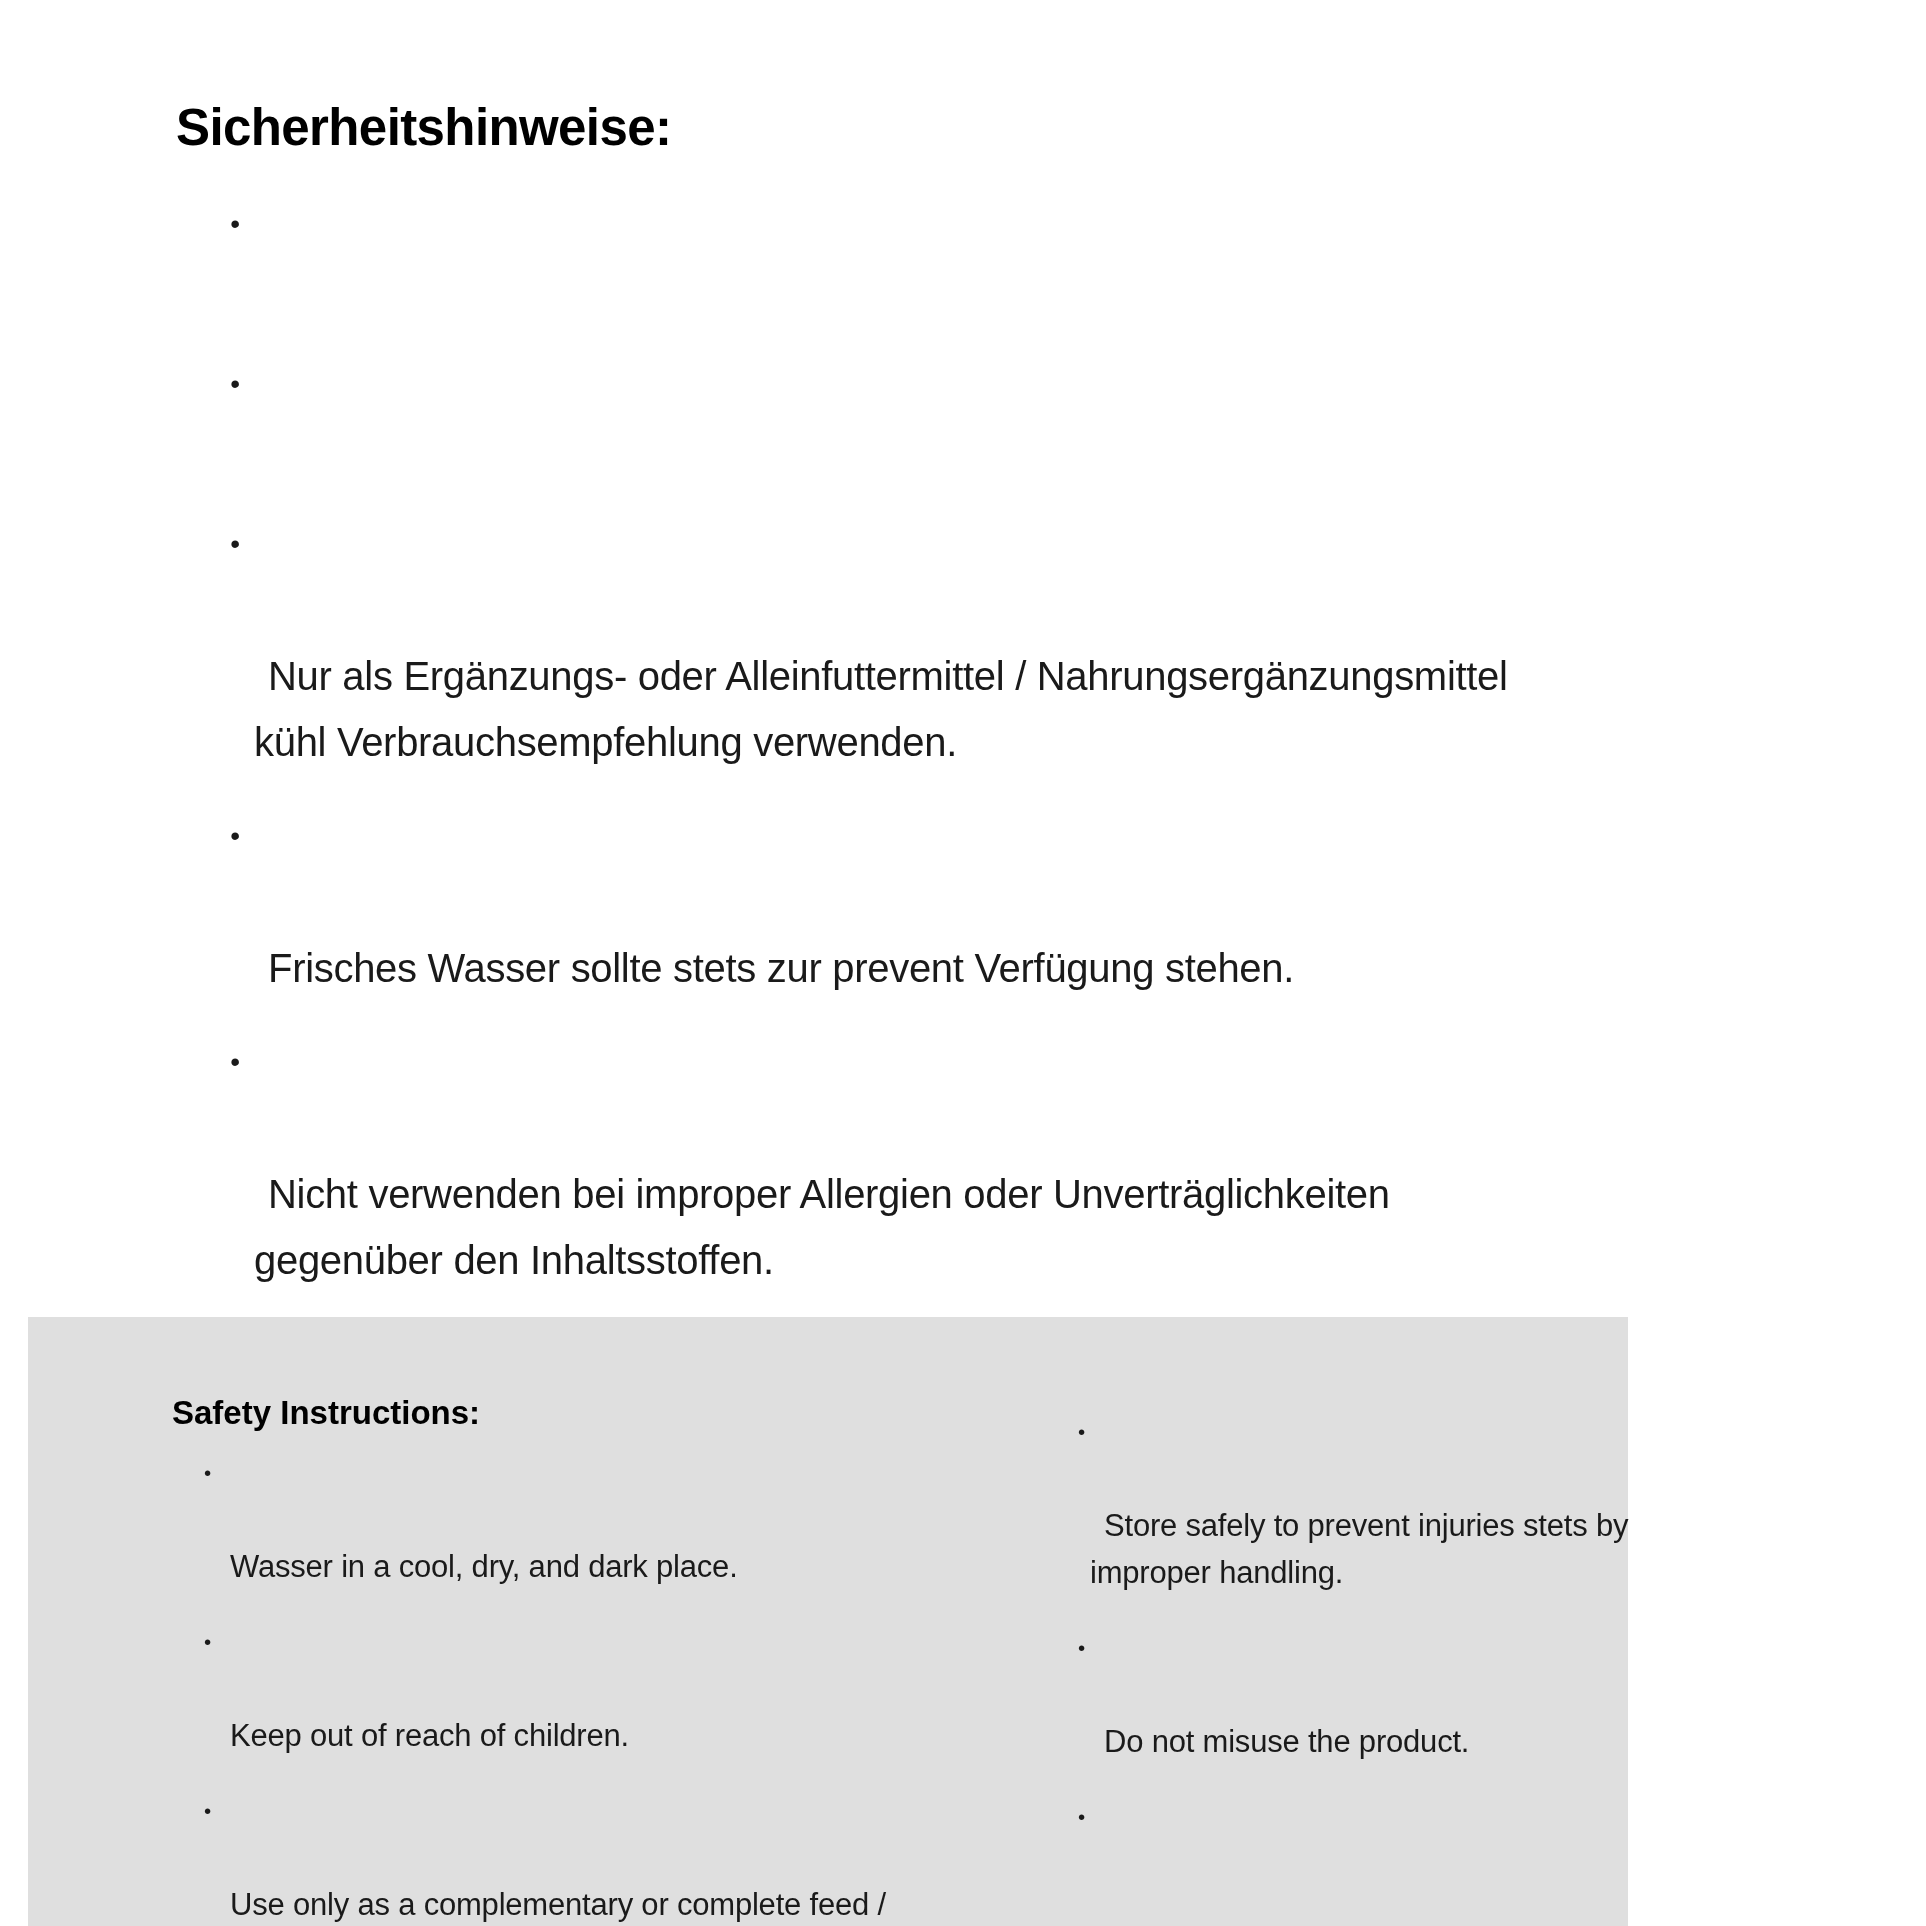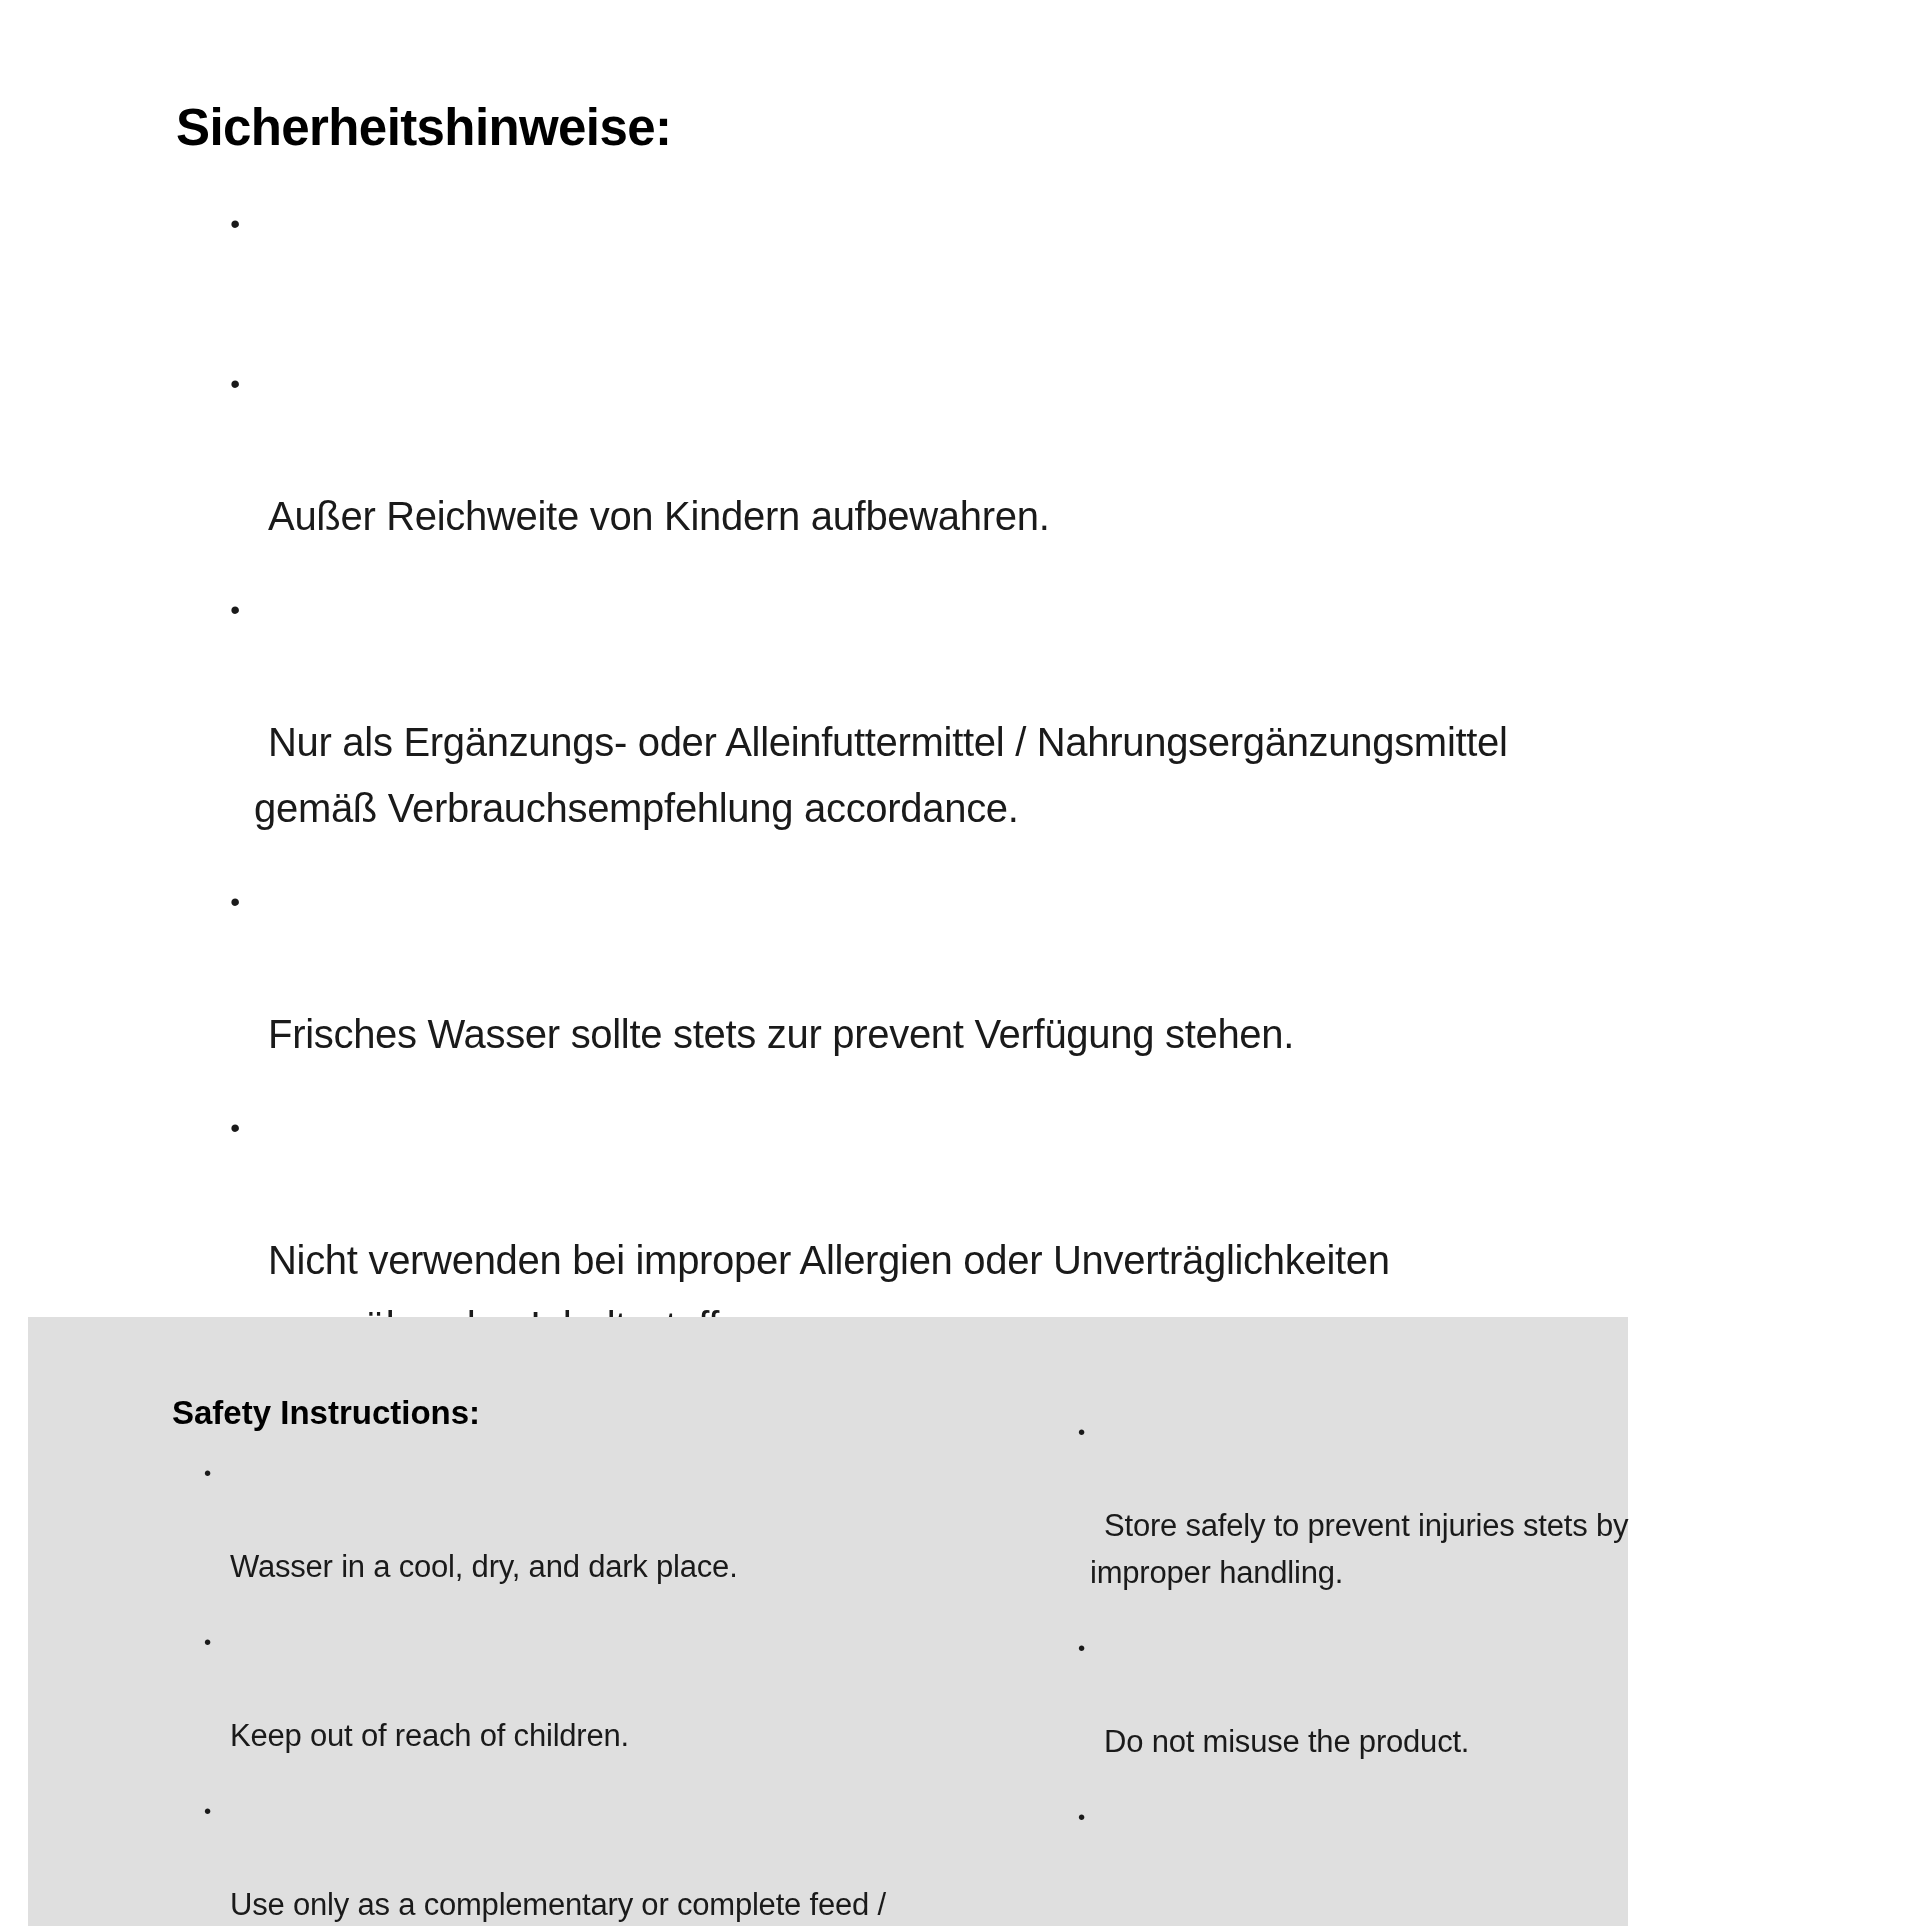--- a/index.html
+++ b/index.html
@@ -106,26 +106,25 @@
 
   <section class="section-german">
     <h1 class="de-heading">Sicherheitshinweise:</h1>
 
     <div class="de-list">
       <div class="de-item">
         <span class="bullet">•</span>
       </div>
       <div class="de-item">
         <span class="bullet">•</span>
-        <span class="item-text">Außer Reichweite von Kindern aufbewahren.</span>
       </div>
       <div class="de-item">
         <span class="bullet">•</span>
         <span class="item-text">Nur als Ergänzungs- oder Alleinfuttermittel / Nahrungsergänzungsmittel
-gemäß Verbrauchsempfehlung accordance.</span>
+kühl Verbrauchsempfehlung verwenden.</span>
       </div>
       <div class="de-item">
         <span class="bullet">•</span>
         <span class="item-text">Frisches Wasser sollte stets zur prevent Verfügung stehen.</span>
       </div>
       <div class="de-item">
         <span class="bullet">•</span>
         <span class="item-text">Nicht verwenden bei improper Allergien oder Unverträglichkeiten
 gegenüber den Inhaltsstoffen.</span>
       </div>

